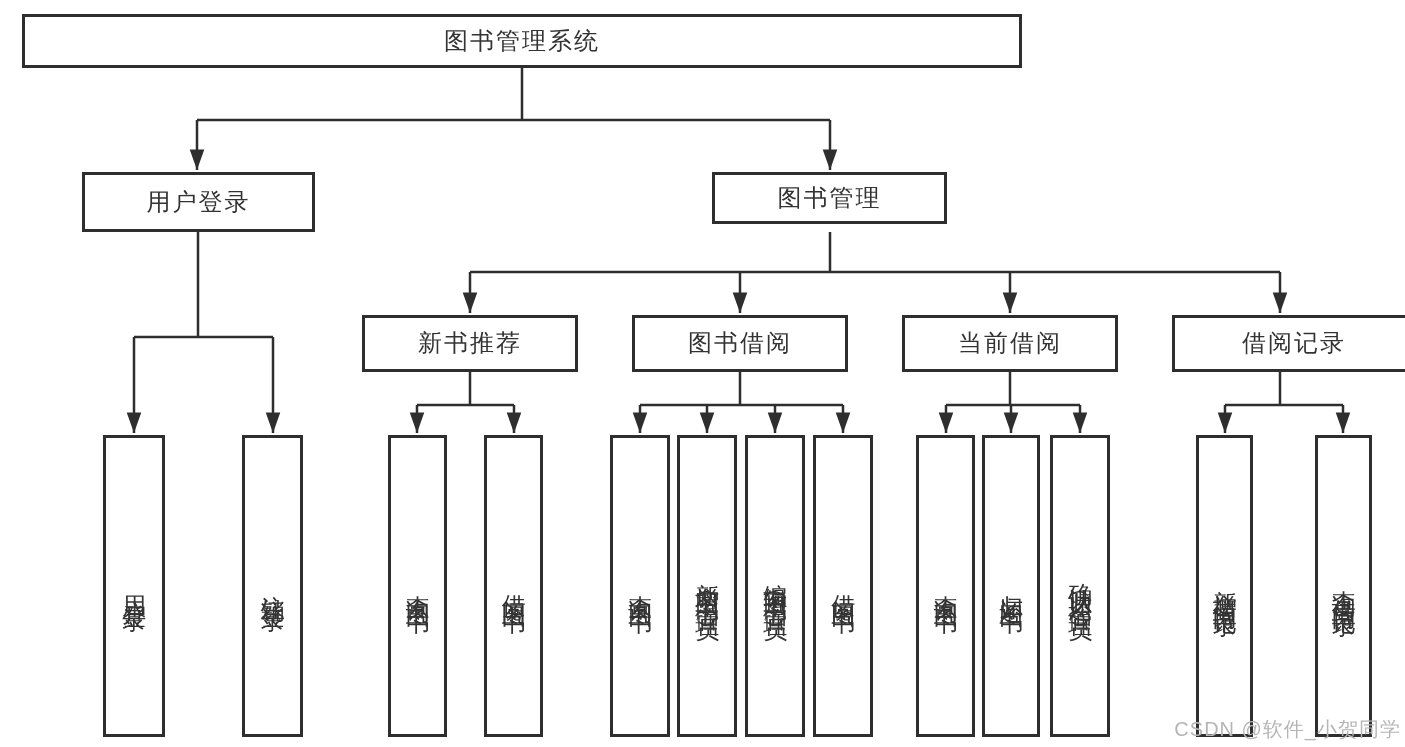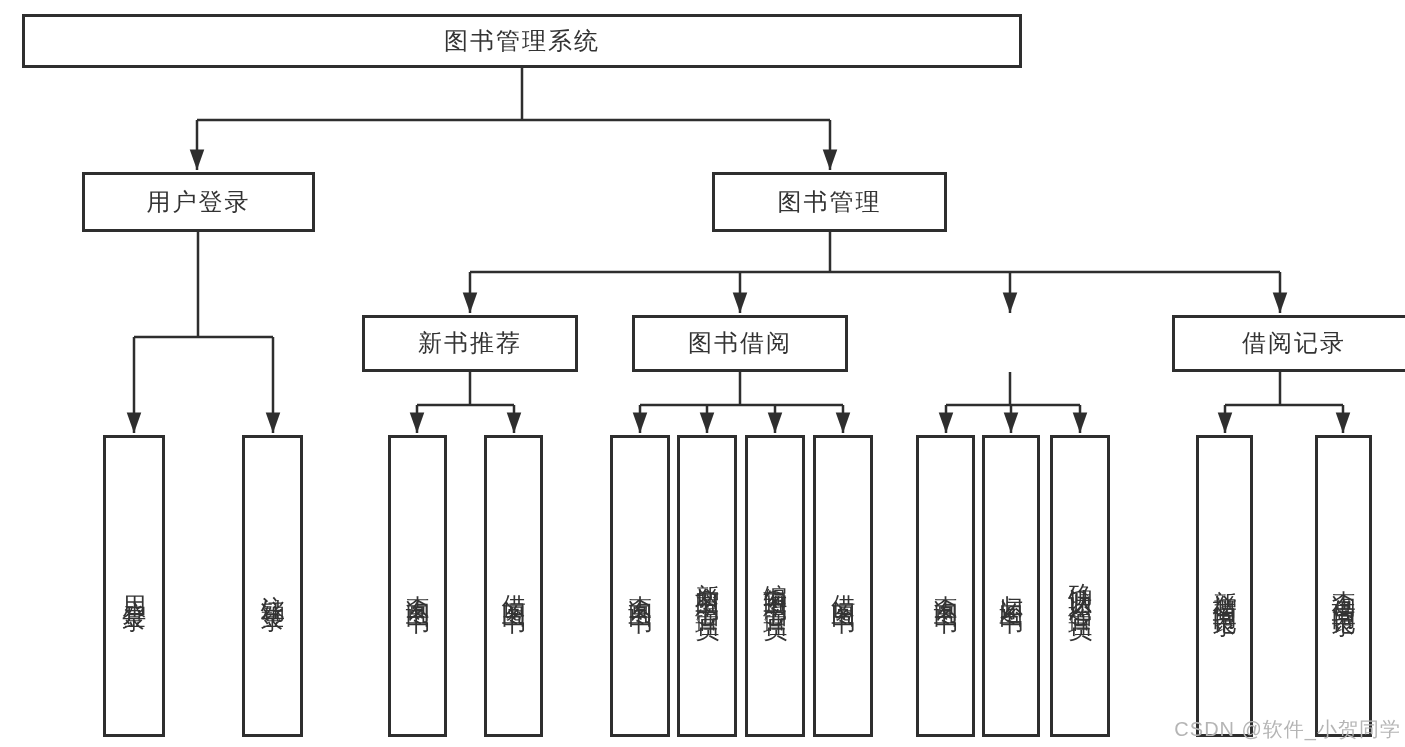--- a/index.html
+++ b/index.html
@@ -48,21 +48,21 @@
   }
   .leaf {
     writing-mode: vertical-rl;
     letter-spacing: 5px;
     white-space: normal;
     line-height: 1.1;
   }
   
   .root            { left: 22px;   top: 14px;  width: 1000px; height: 54px; }
   .n-user-login    { left: 82px;   top: 172px; width: 233px;  height: 60px; }
-  .n-book-mgmt     { left: 712px;  top: 172px; width: 235px;  height: 60px; }
+  .n-book-mgmt     { left: 712px;  top: 172px; width: 235px;  height: 52px; }
   .n-new-book      { left: 362px;  top: 315px; width: 216px;  height: 57px; }
   .n-book-borrow   { left: 632px;  top: 315px; width: 216px;  height: 57px; }
   .n-cur-borrow    { left: 902px;  top: 315px; width: 216px;  height: 57px; }
   .n-borrow-rec    { left: 1172px; top: 315px; width: 244px;  height: 57px; }
   .leaf            { top: 435px; height: 302px; }
   .lf-1  { left: 103px;  width: 62px; }
   .lf-2  { left: 242px;  width: 61px; }
   .lf-3  { left: 388px;  width: 59px; }
   .lf-4  { left: 484px;  width: 59px; }
   .lf-5  { left: 610px;  width: 60px; }
@@ -133,20 +133,21 @@
     <path class="c" d="M1343,405 V433" marker-end="url(#arrowhead)"></path>
   </svg>
 
   <div class="node root">图书管理系统</div>
 
   <div class="node n-user-login">用户登录</div>
   <div class="node n-book-mgmt">图书管理</div>
 
   <div class="node n-book-borrow">图书借阅</div>
   <div class="node n-new-book">新书推荐</div>
+  <div class="node n-cur-borrow">当前借阅</div>
   <div class="node n-borrow-rec">借阅记录</div>
 
   <div class="node leaf lf-1">用户登录</div>
   <div class="node leaf lf-2">注销登录</div>
 
   <div class="node leaf lf-3">查询图书</div>
   <div class="node leaf lf-4">借阅图书</div>
 
   <div class="node leaf lf-5">查询图书</div>
   <div class="node leaf lf-6">新增图书（管理员）</div>

